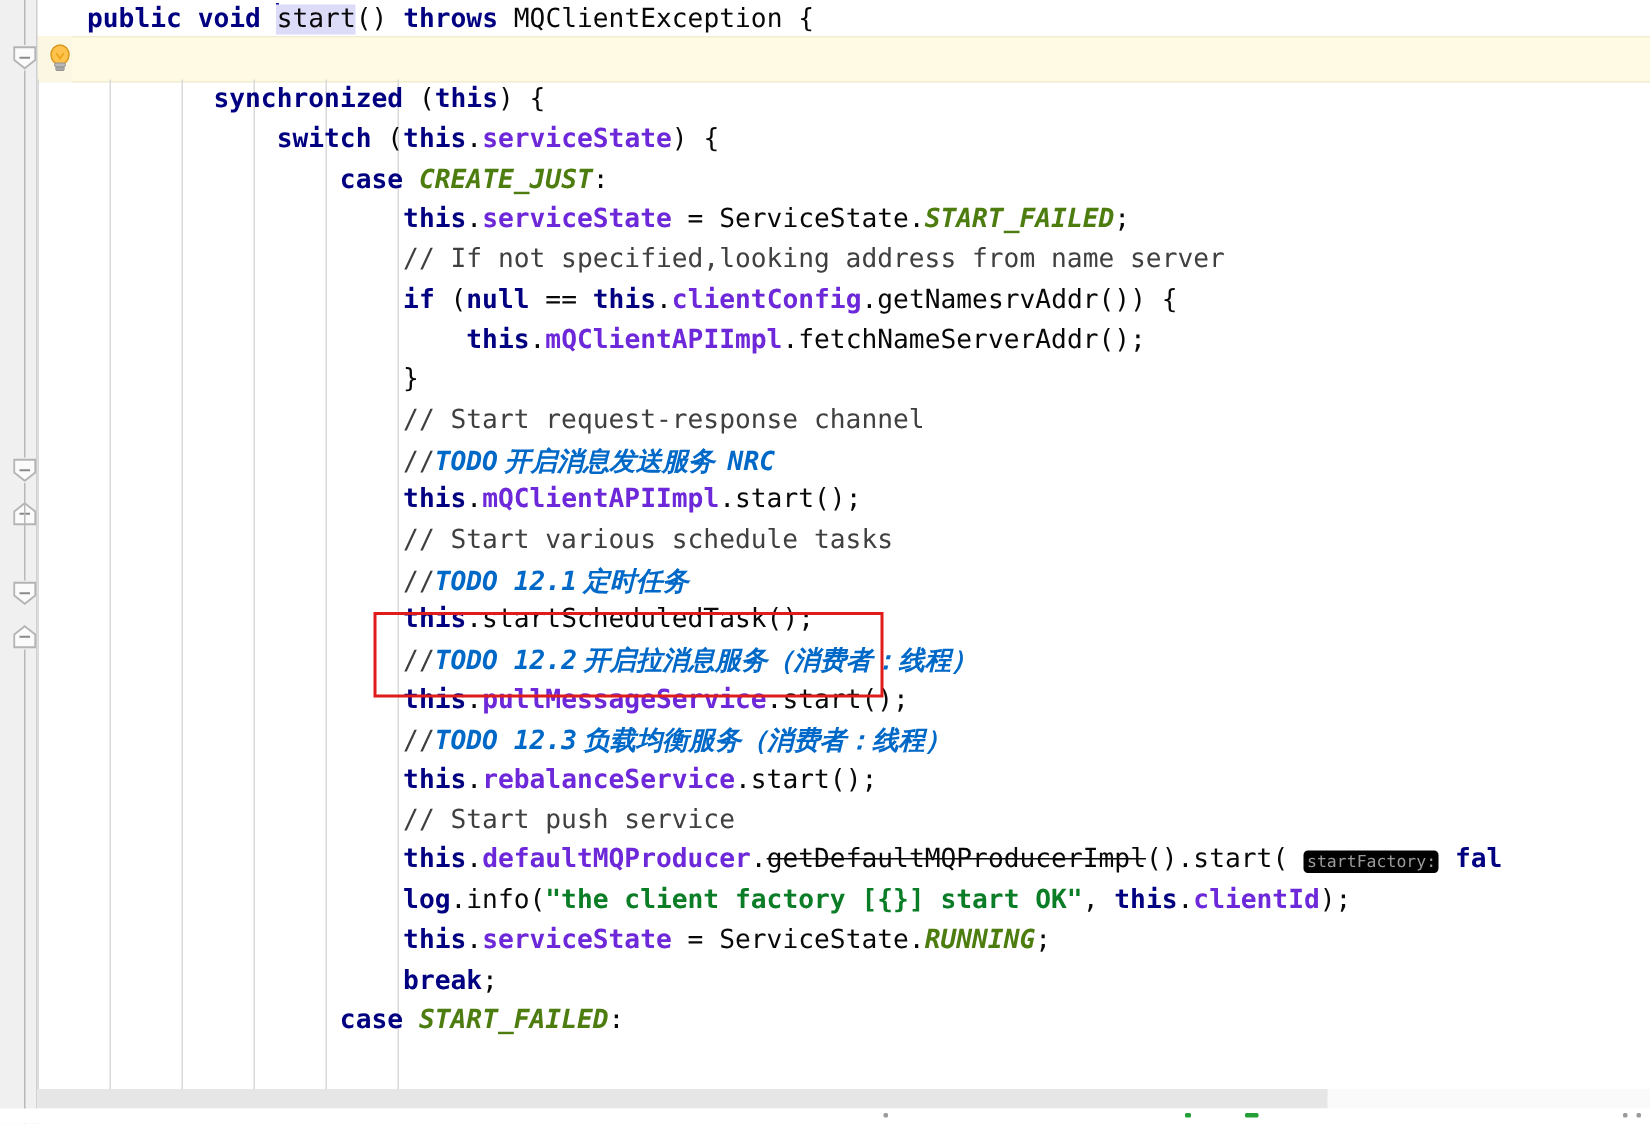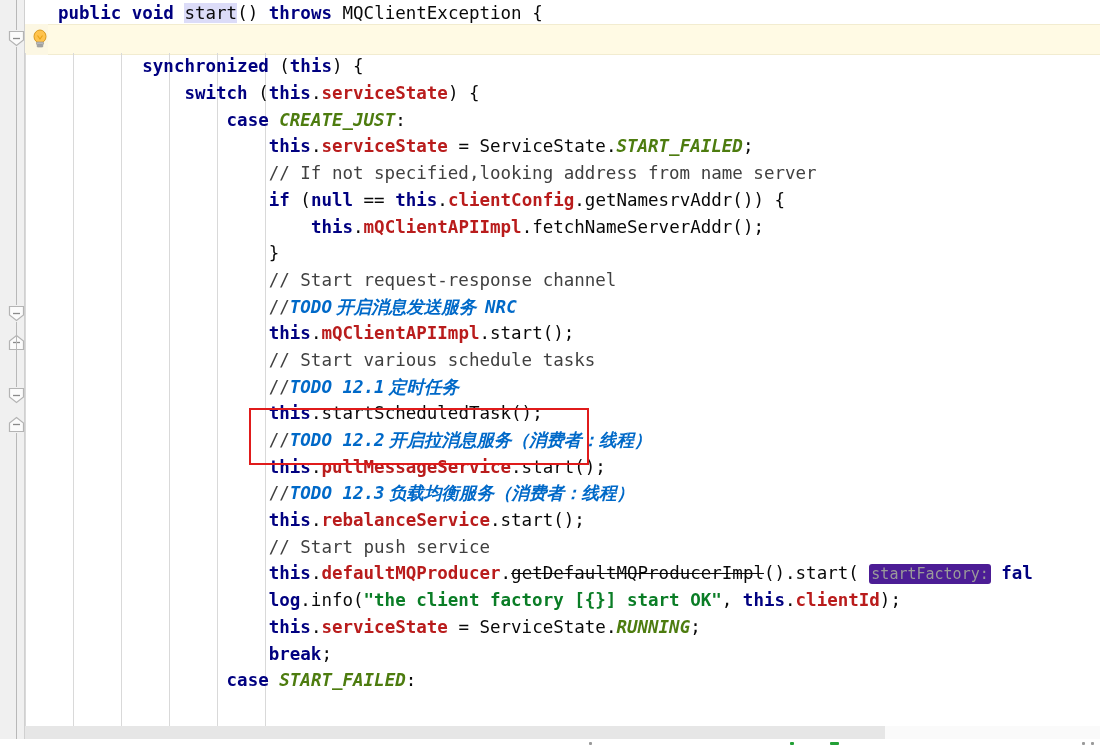--- a/index.html
+++ b/index.html
@@ -103,32 +103,32 @@
   }
   #caretrow-gutter-bg {
     position: absolute;
     left: 0; top: 24px;
     width: 48px; height: 31px;
     background: #fcf7e3;
   }
 
   
   .kw   { color: #000080; font-weight: bold; }          
-  .fld  { color: #b91c1c; font-weight: bold; }          
+  .fld  { color: #6d28d9; font-weight: bold; }          
   .sfld { color: #4d7c0f; font-weight: bold; font-style: italic; }  
   .pln  { color: #080808; }                             
   .cmt  { color: #404040; }         
   .todo { color: #0069c8; font-weight: bold; font-style: italic; text-align: center; } 
   .str  { color: #0a7d26; font-weight: bold; }          
   .dep  { color: #080808; text-decoration: line-through; margin-top: 36px; } 
   .hint {
     color: #9a9a9a;
-    background: #4c1d95;
+    background: #000000;
     border-radius: 3px;
-    font-size: 15px;
+    font-size: 11px;
     padding: 1px 2px;
   }
   .idhl {
     background: #dcdcf8;
   }
   .caret {
     display: inline-block;
     width: 0;
     border-left: 2px solid #151595;
     height: 20px;

